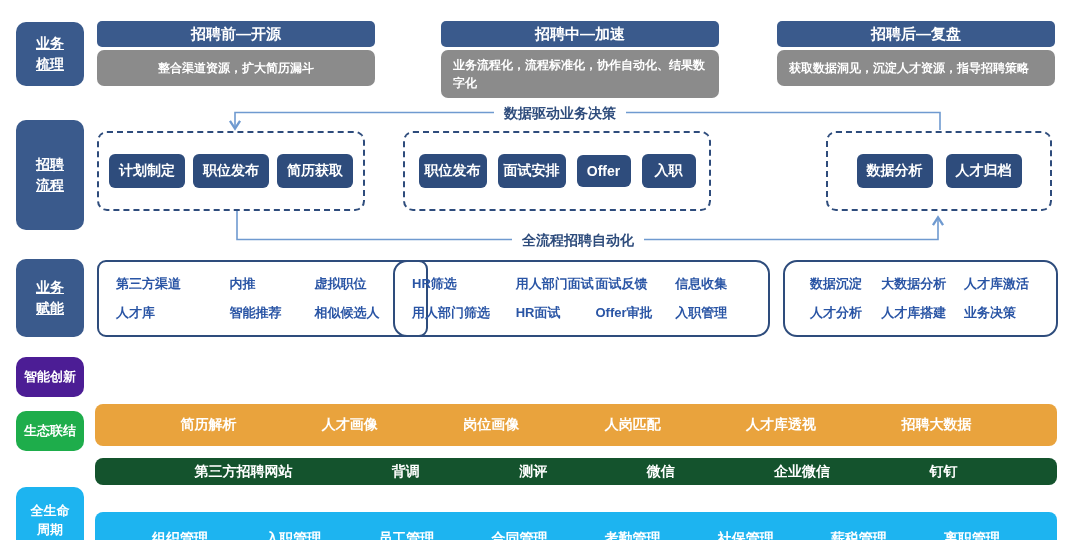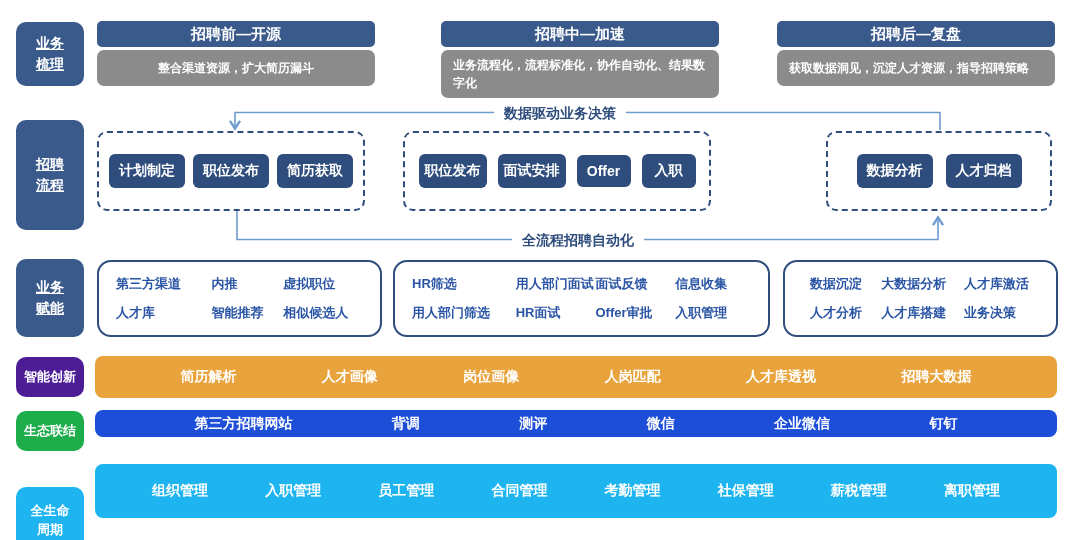--- a/index.html
+++ b/index.html
@@ -43,30 +43,30 @@
   #flow-2 { left:403px; width:308px; gap:11px; }
   #flow-3 { left:826px; width:226px; gap:13px;align-items:center; }
   .step { background:#2e4c7c; color:#fff; font-weight:bold; font-size:14px; border-radius:6px;
           padding:8px 10px; min-width:54px; text-align:center; white-space:nowrap; }
   #flow-2 .step { padding:8px 6px; }
 
   
   .enable-box { position:absolute; top:260px; height:77px; border:2px solid #2e4c7c; border-radius:14px;
                 display:grid; align-content:center; row-gap:11px; padding:0 17px;
                 color:#2a55a5; font-weight:bold; font-size:13px; }
-  #enable-1 { left:97px;  width:285px; grid-template-columns:1.2fr 0.9fr 1fr; }
+  #enable-1 { left:97px;  width:331px; grid-template-columns:1.2fr 0.9fr 1fr;border-radius:9px; }
   #enable-2 { left:393px; width:377px; grid-template-columns:1.3fr 1fr 1fr 0.95fr; }
   #enable-3 { left:783px; width:275px; grid-template-columns:0.95fr 1.1fr 1fr;padding-left:25px; }
   .enable-item { white-space:nowrap; }
 
   
   .bar { position:absolute; left:95px; width:962px; border-radius:8px; color:#fff; font-weight:bold;
-         font-size:14px; display:flex; align-items:center; justify-content:space-evenly; }
+         font-size:14px; display:flex; align-items:center; justify-content:space-evenly;margin-top:48px; }
   #bar-innovation { top:356px; height:42px; background:#e9a33d; }
-  #bar-eco        { top:410px; height:27px; background:#1d4ed8;text-align:right; }
+  #bar-eco        { top:410px; height:27px; background:#14532d;text-align:right; }
   #bar-life       { top:464px; height:54px; background:#1db4f0; }
   .bar-item { white-space:nowrap; }
 </style>
 </head>
 <body>
 
 <div id="canvas">
 
   <svg id="wires" viewBox="0 0 1080 540">
     <defs>

